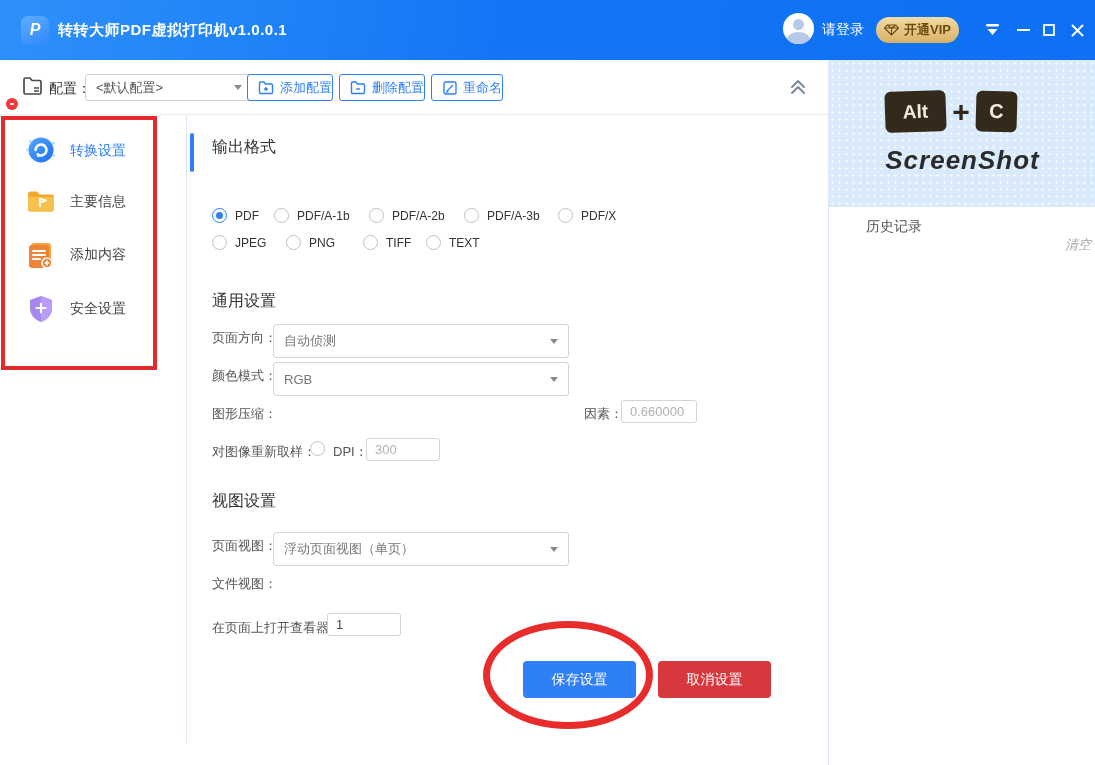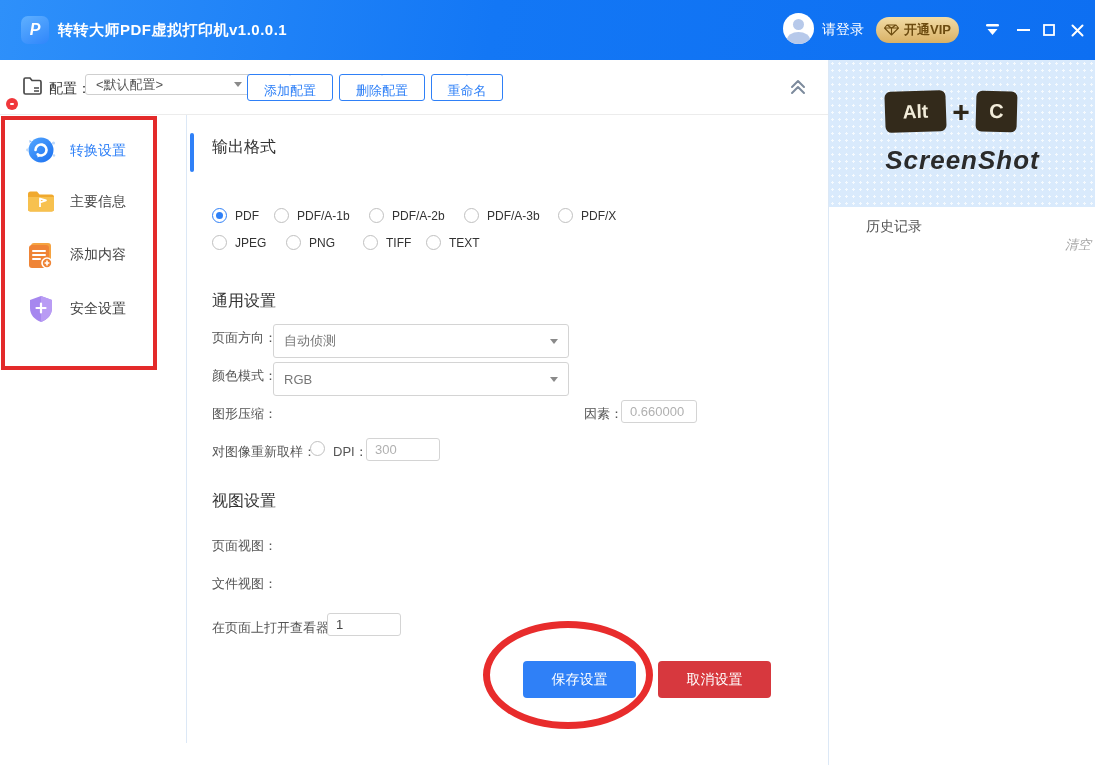--- a/index.html
+++ b/index.html
@@ -24,27 +24,27 @@
   .vip { position:absolute; left:876px; top:17px; width:83px; height:26px; border-radius:13px;
     background:linear-gradient(180deg,#f2dca6,#d9b165); display:flex; align-items:center; justify-content:center;
     gap:5px; color:#6d4c10; font-size:13px; font-weight:700; cursor:pointer; }
   .winbtn { position:absolute; top:0; height:60px; display:flex; align-items:center; justify-content:center; cursor:pointer; }
 
   
   .toolbar { position:absolute; left:0; top:60px; width:828px; height:55px; background:#fff;
     border-bottom:1px solid #ececec; }
   .cfg-icon { position:absolute; left:22px; top:77px; }
   .cfg-label { position:absolute; left:49px; top:80px; font-size:14px; color:#333; }
-  .cfg-select { position:absolute; left:85px; top:74px; width:168px; height:21px; border:1px solid #cfcfcf;
+  .cfg-select { position:absolute; left:85px; top:74px; width:168px; height:27px; border:1px solid #cfcfcf;
     border-radius:3px; display:flex; align-items:center; padding:0 10px; cursor:pointer; }
   .cfg-select .val { flex:1; font-size:13px; color:#555; }
   .sel-arrow { width:0; height:0; border-left:4px solid transparent; border-right:4px solid transparent;
     border-top:5px solid #8a8a8a; }
   .tbtn { position:absolute; top:74px; height:27px; border:1px solid #2f80f7; border-radius:3px; background:#fff;
-    color:#2f80f7; font-size:13px; display:flex; align-items:center; justify-content:flex-end; gap:6px; cursor:pointer;flex-direction:column; }
+    color:#2f80f7; font-size:13px; display:flex; align-items:center; justify-content:flex-end; gap:6px; cursor:pointer; }
   .collapse { position:absolute; left:787px; top:76px; cursor:pointer; }
   .redbadge { position:absolute; left:6px; top:98px; width:12px; height:12px; border-radius:50%;
     background:#f0373b; display:flex; align-items:center; justify-content:center; }
   .redbadge i { display:block; width:4px; height:2px; background:#fff; border-radius:1px; }
 
   
   .vdiv-left { position:absolute; left:186px; top:115px; width:1px; height:628px; background:#dce8f6; }
   .rightpanel { position:absolute; left:828px; top:60px; width:267px; height:705px; background:#fff;
     border-left:1px solid #dce8f6; }
 
@@ -287,20 +287,24 @@
   <span class="flabel" style="left:212px;top:443px;">对图像重新取样：</span>
   <label class="radio" style="left:310px;top:440px;">
       <span class="rdot"></span>
     </label>
   <span class="flabel" style="left:333px;top:443px;">DPI：</span>
   <input class="tinput" style="left: 366px; top: 438px; width: 74px;" value="300">
 
   <div class="h1" style="top:491px;">视图设置</div>
 
   <span class="flabel" style="left:212px;top:537px;">页面视图：</span>
+  <div class="select" style="left:273px;top:532px;width:296px;">
+    <span class="val">浮动页面视图（单页）</span>
+    <span class="sel-arrow"></span>
+  </div>
 
   <span class="flabel" style="left:212px;top:575px;">文件视图：</span>
 
   <span class="flabel" style="left:212px;top:619px;">在页面上打开查看器：</span>
   <input class="tinput dark" style="left: 327px; top: 613px; width: 74px;" value="1">
 
   <button class="btn save">保存设置</button>
   <button class="btn cancel">取消设置</button>
   <div class="ann-ellipse"></div>
 

